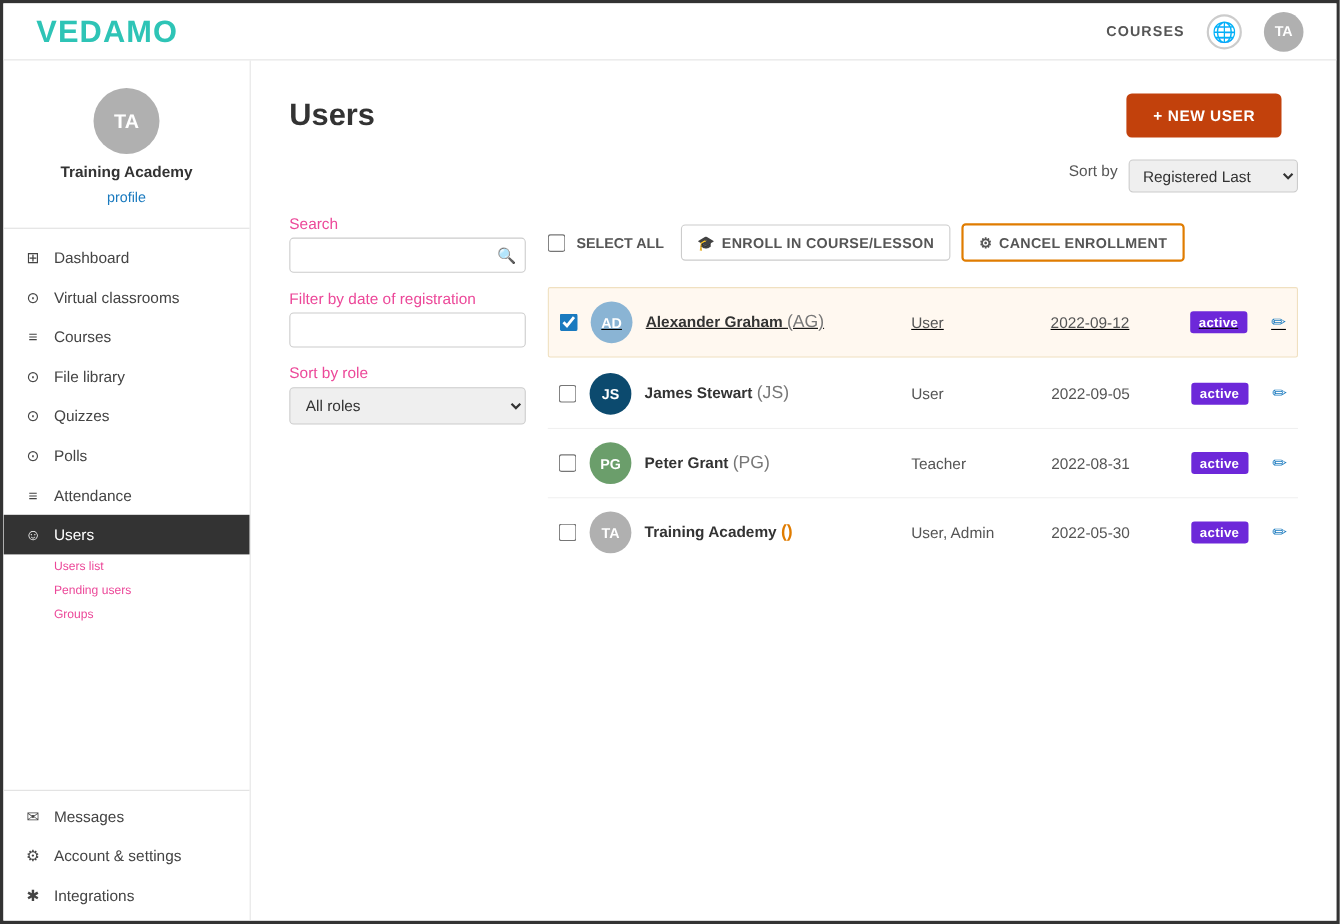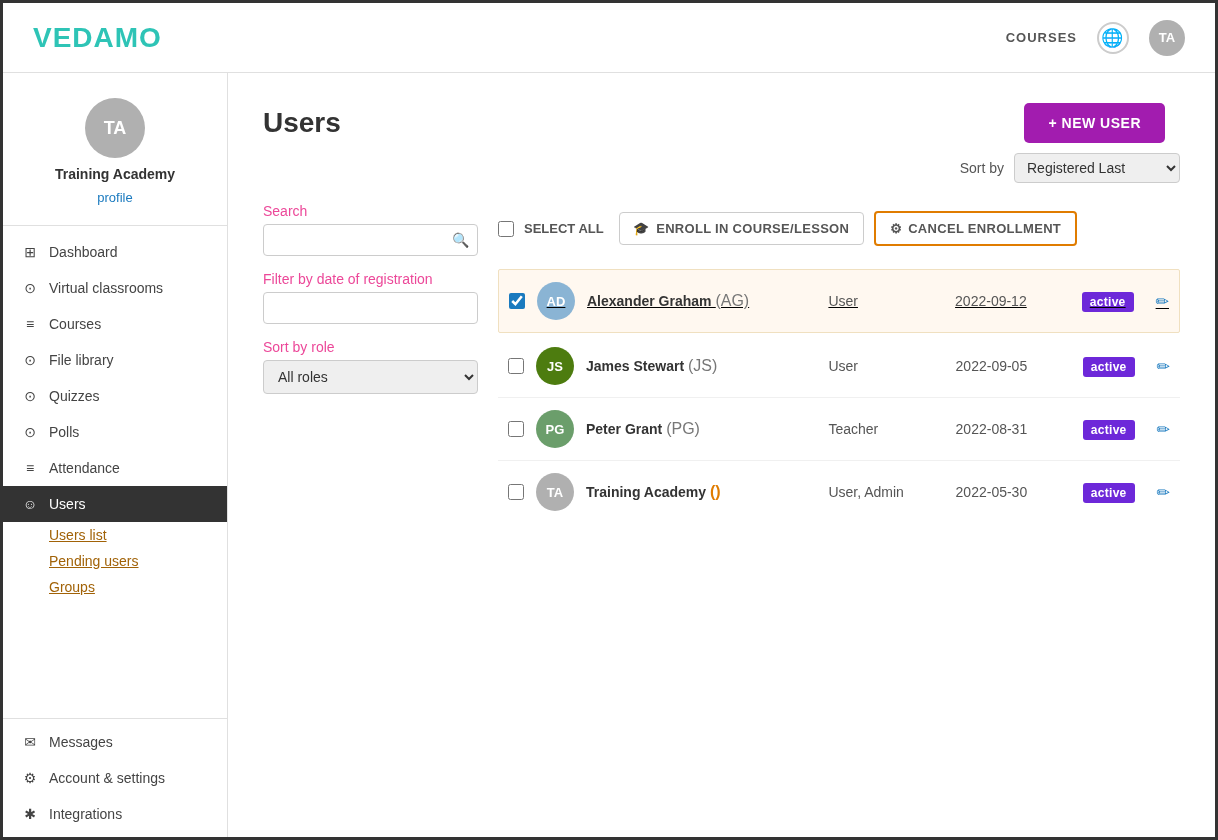--- a/index.html
+++ b/index.html
@@ -1,20 +1,20 @@
 <!DOCTYPE html>
 <html><head>
   <meta charset="utf-8">
   <style>
     * { box-sizing: border-box; margin: 0; padding: 0; }
     body { font-family: Arial, sans-serif; background: #ccc; display: flex; justify-content: center; align-items: center; min-height: 100vh; }
     .window { width: 1218px; height: 840px; background: #fff; border: 3px solid #333; display: flex; flex-direction: column; overflow: hidden; }
 
     
-    .top-nav { height: 70px; background: #fff; border-bottom: 1px solid #e0e0e0; display: flex; align-items: center; justify-content: space-between; padding: 0 30px; flex-shrink: 0; }
+    .top-nav { height: 52px; background: #fff; border-bottom: 1px solid #e0e0e0; display: flex; align-items: center; justify-content: space-between; padding: 0 30px; flex-shrink: 0; }
     .logo { font-size: 28px; font-weight: 900; color: #2ec4b6; letter-spacing: 1px; }
     .top-nav-right { display: flex; align-items: center; gap: 20px; }
     .courses-link { font-size: 13px; font-weight: 700; color: #555; letter-spacing: 1px; cursor: pointer; }
     .globe-icon { width: 32px; height: 32px; border-radius: 50%; border: 2px solid #ccc; display: flex; align-items: center; justify-content: center; color: #888; font-size: 18px; cursor: pointer; }
     .user-avatar-top { width: 36px; height: 36px; border-radius: 50%; background: #b0b0b0; color: #fff; display: flex; align-items: center; justify-content: center; font-size: 13px; font-weight: 700; cursor: pointer; }
 
     
     .main-layout { display: flex; flex: 1; overflow: hidden; }
 
     
@@ -22,32 +22,32 @@
     .profile-section { padding: 25px 15px 20px; border-bottom: 1px solid #e0e0e0; display: flex; flex-direction: column; align-items: center; gap: 8px; }
     .avatar-circle { width: 60px; height: 60px; border-radius: 50%; background: #b0b0b0; color: #fff; display: flex; align-items: center; justify-content: center; font-size: 18px; font-weight: 700; }
     .profile-name { font-size: 14px; font-weight: 700; color: #333; text-align: center; }
     .profile-link { font-size: 13px; color: #1a7abf; cursor: pointer; }
 
     .nav-items { flex: 1; padding: 8px 0; }
     .nav-item { display: flex; align-items: center; gap: 10px; padding: 10px 18px; cursor: pointer; font-size: 14px; color: #444; }
     .nav-item.active { background: #333; color: #fff; }
     .nav-item .icon { width: 18px; text-align: center; font-size: 14px; }
     .nav-sub { padding: 0 0 5px 46px; }
-    .nav-sub-item { font-size: 14px; color: #a16207; padding: 5px 0; cursor: pointer; text-decoration: underline; }
+    .nav-sub-item { font-size: 11px; color: #ec4899; padding: 5px 0; cursor: pointer; }
 
     .sidebar-bottom { border-top: 1px solid #e0e0e0; padding: 5px 0; }
 
     
     .content { flex: 1; padding: 30px 35px; overflow-y: auto; background: #fff; }
     .content-header { display: flex; align-items: center; justify-content: space-between; margin-bottom: 20px; }
     .page-title { font-size: 28px; font-weight: 700; color: #333; }
     .sort-label { font-size: 14px; color: #555; }
-    .sort-select { font-size: 14px; border: 1px solid #ccc; border-radius: 4px; padding: 5px 37px 5px 8px; color: #333; appearance: auto; cursor: pointer; }
-
-    .new-user-btn { background: #a21caf; color: #fff; border: none; padding: 12px 24px; border-radius: 5px; font-size: 14px; font-weight: 700; cursor: pointer; display: flex; align-items: center; gap: 8px; letter-spacing: 0.5px; }
+    .sort-select { font-size: 14px; border: 1px solid #ccc; border-radius: 4px; padding: 5px 25px 5px 8px; color: #333; appearance: auto; cursor: pointer; margin-top: 10px; }
+
+    .new-user-btn { background: #c2410c; color: #fff; border: none; padding: 12px 24px; border-radius: 5px; font-size: 14px; font-weight: 700; cursor: pointer; display: flex; align-items: center; gap: 8px; letter-spacing: 0.5px; }
     .filter-label { font-size: 14px; color: #ec4899; margin-bottom: 5px; }
     .search-input-wrap { position: relative; }
     .search-input { width: 100%; padding: 7px 30px 7px 10px; border: 1px solid #ccc; border-radius: 4px; font-size: 14px; }
     .search-icon { position: absolute; right: 8px; top: 50%; transform: translateY(-50%); color: #999; font-size: 14px; }
     .date-input { width: 100%; padding: 7px 10px; border: 1px solid #ccc; border-radius: 4px; font-size: 14px; }
     .role-select { width: 100%; padding: 7px 10px; border: 1px solid #ccc; border-radius: 4px; font-size: 14px; color: #333; appearance: auto; }
     .table-toolbar { display: flex; align-items: center; gap: 10px; margin-bottom: 15px; padding: 8px 0; }
     .toolbar-btn { display: flex; align-items: center; gap: 6px; padding: 8px 14px; border: 1px solid #ccc; border-radius: 4px; background: #fff; font-size: 13px; font-weight: 600; color: #555; cursor: pointer; letter-spacing: 0.3px; }
     .toolbar-btn.cancel-btn { border: 2px solid #e07c00; color: #555; font-weight: 700; }
 
@@ -218,21 +218,21 @@
               <div class="user-role">User</div>
               <div class="user-date">2022-09-12</div>
               <div class="user-status">
                 <span class="status-badge">active</span>
               </div>
               <span class="edit-icon">✏</span>
             </div>
 
             <div class="user-row">
               <input type="checkbox" style="">
-              <div class="user-avatar-sm" style="background:#4d7c0f;">JS</div>
+              <div class="user-avatar-sm" style="background:#0c4a6e;">JS</div>
               <div class="user-name-col">
                 <span class="user-name">James Stewart </span>
                 <span class="user-initials-tag">(JS)</span>
               </div>
               <div class="user-role">User</div>
               <div class="user-date">2022-09-05</div>
               <div class="user-status">
                 <span class="status-badge">active</span>
               </div>
               <span class="edit-icon">✏</span>

